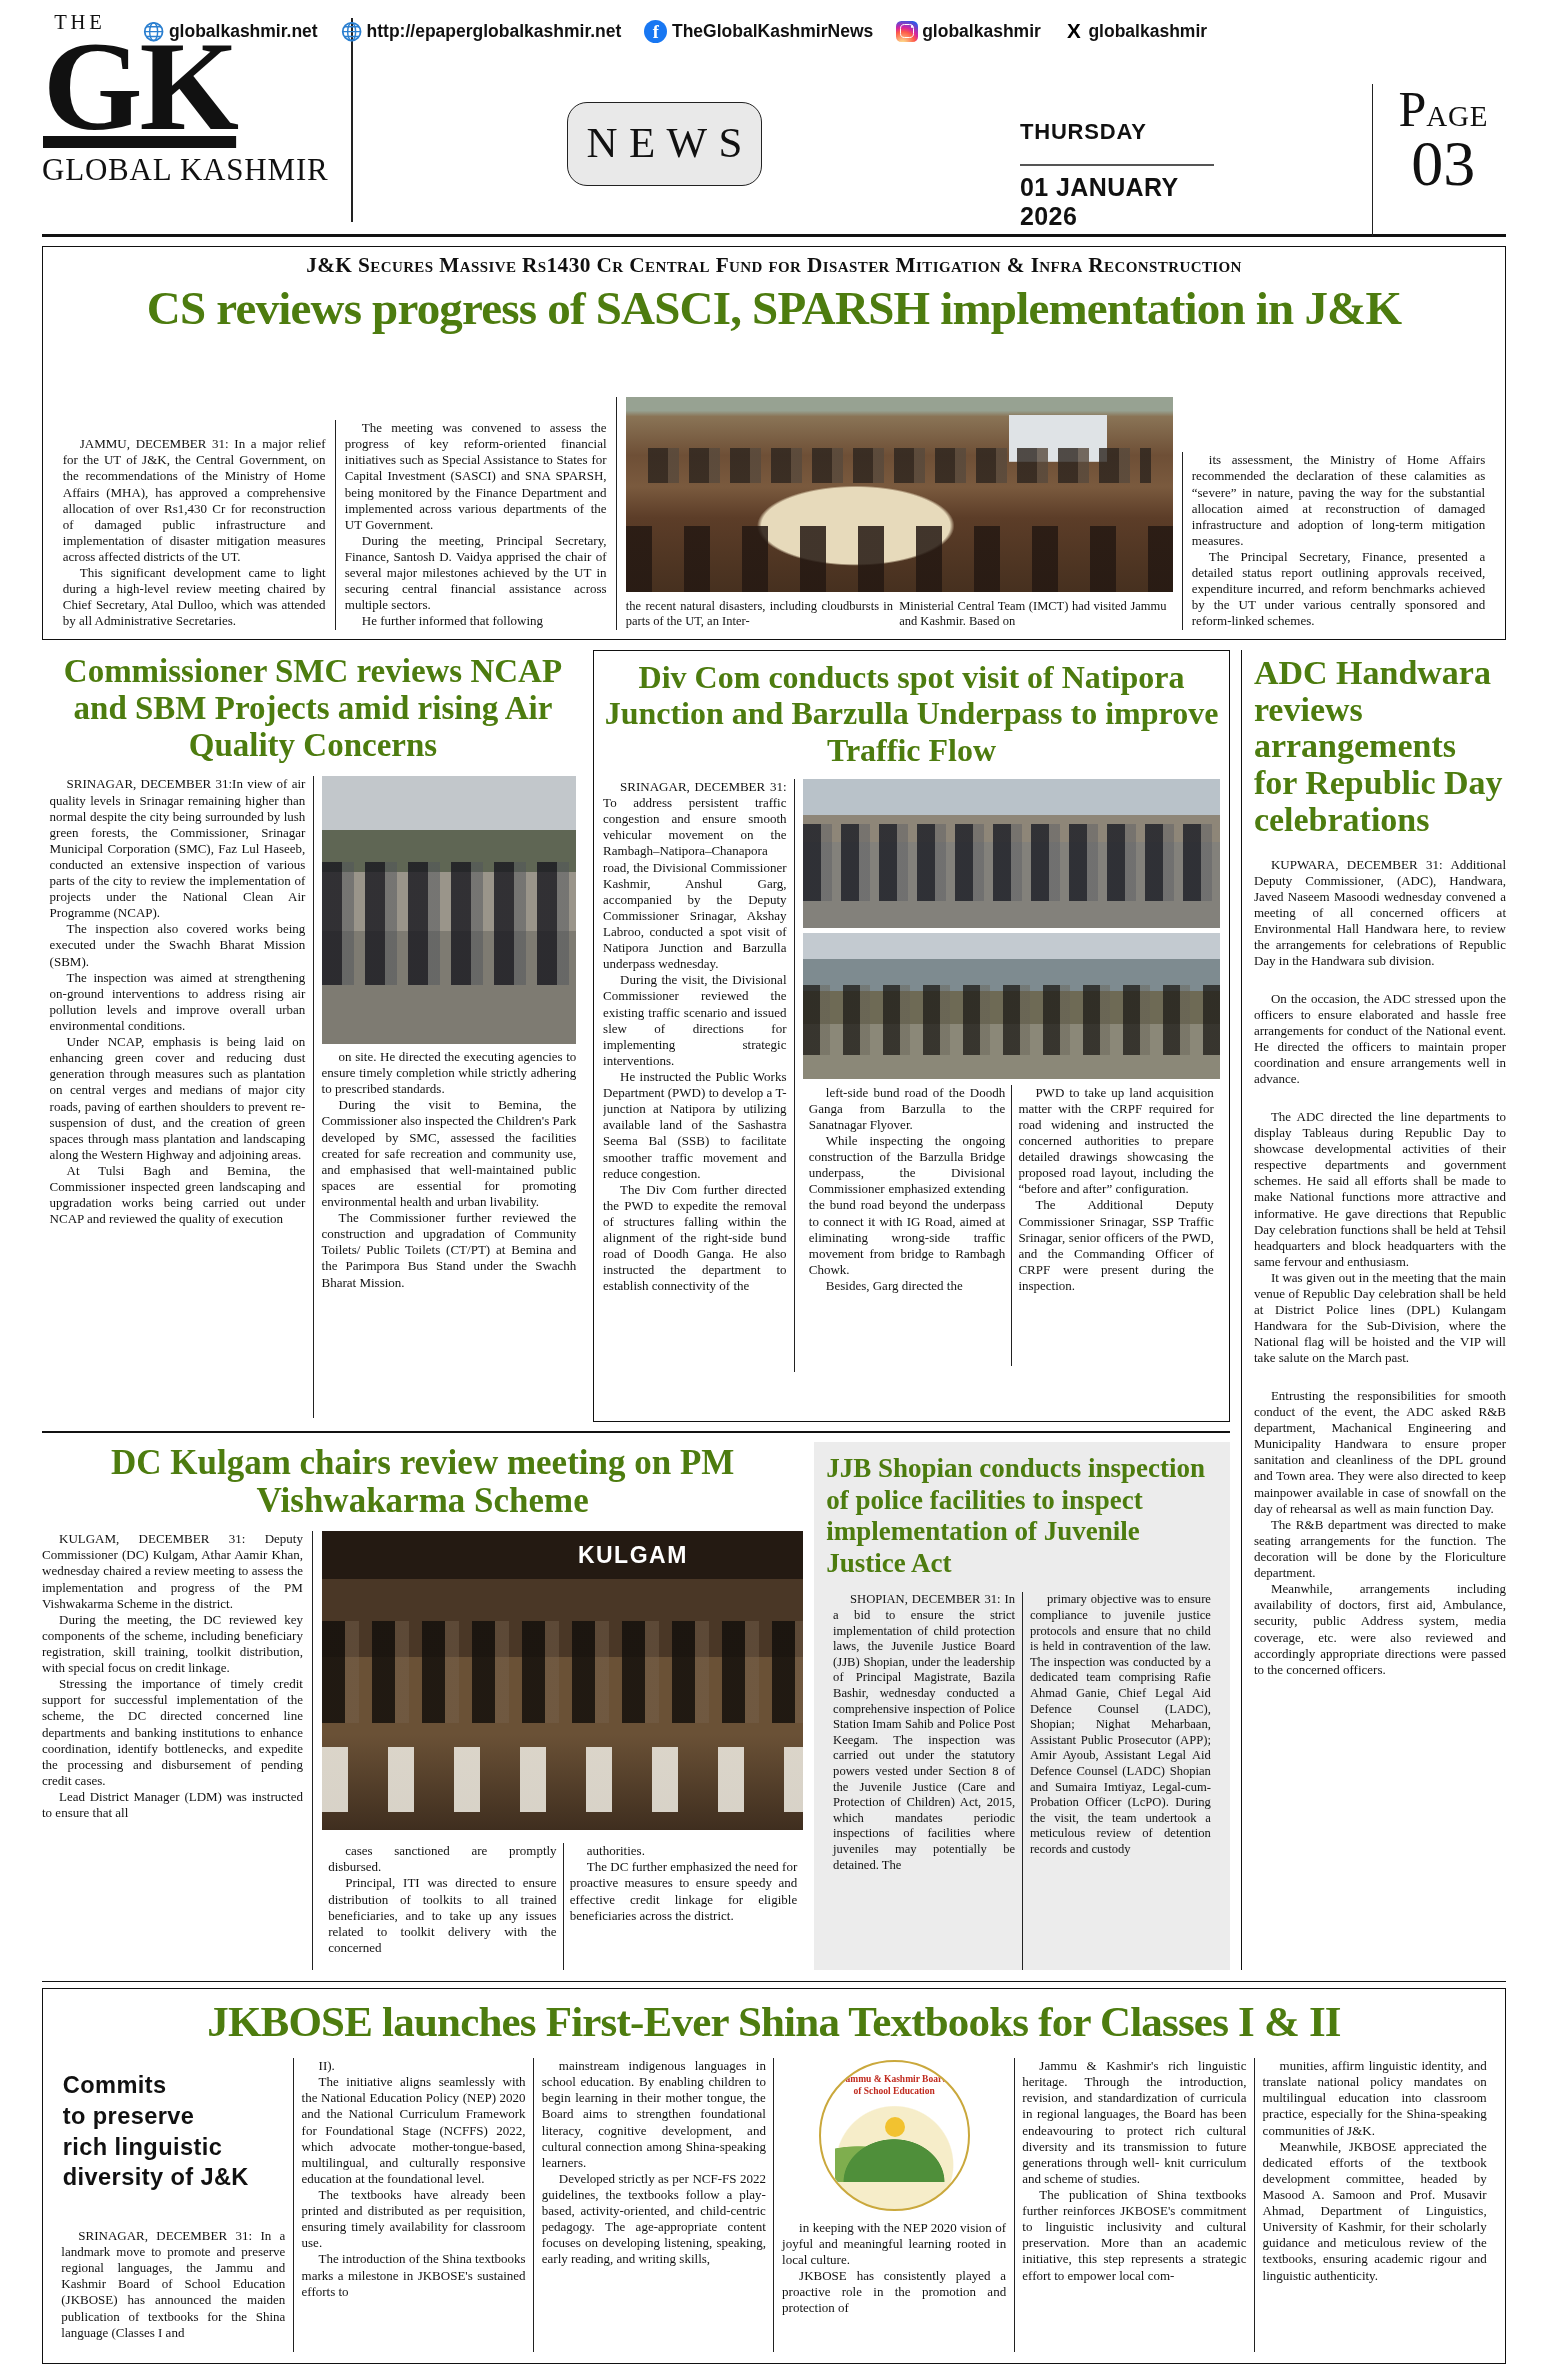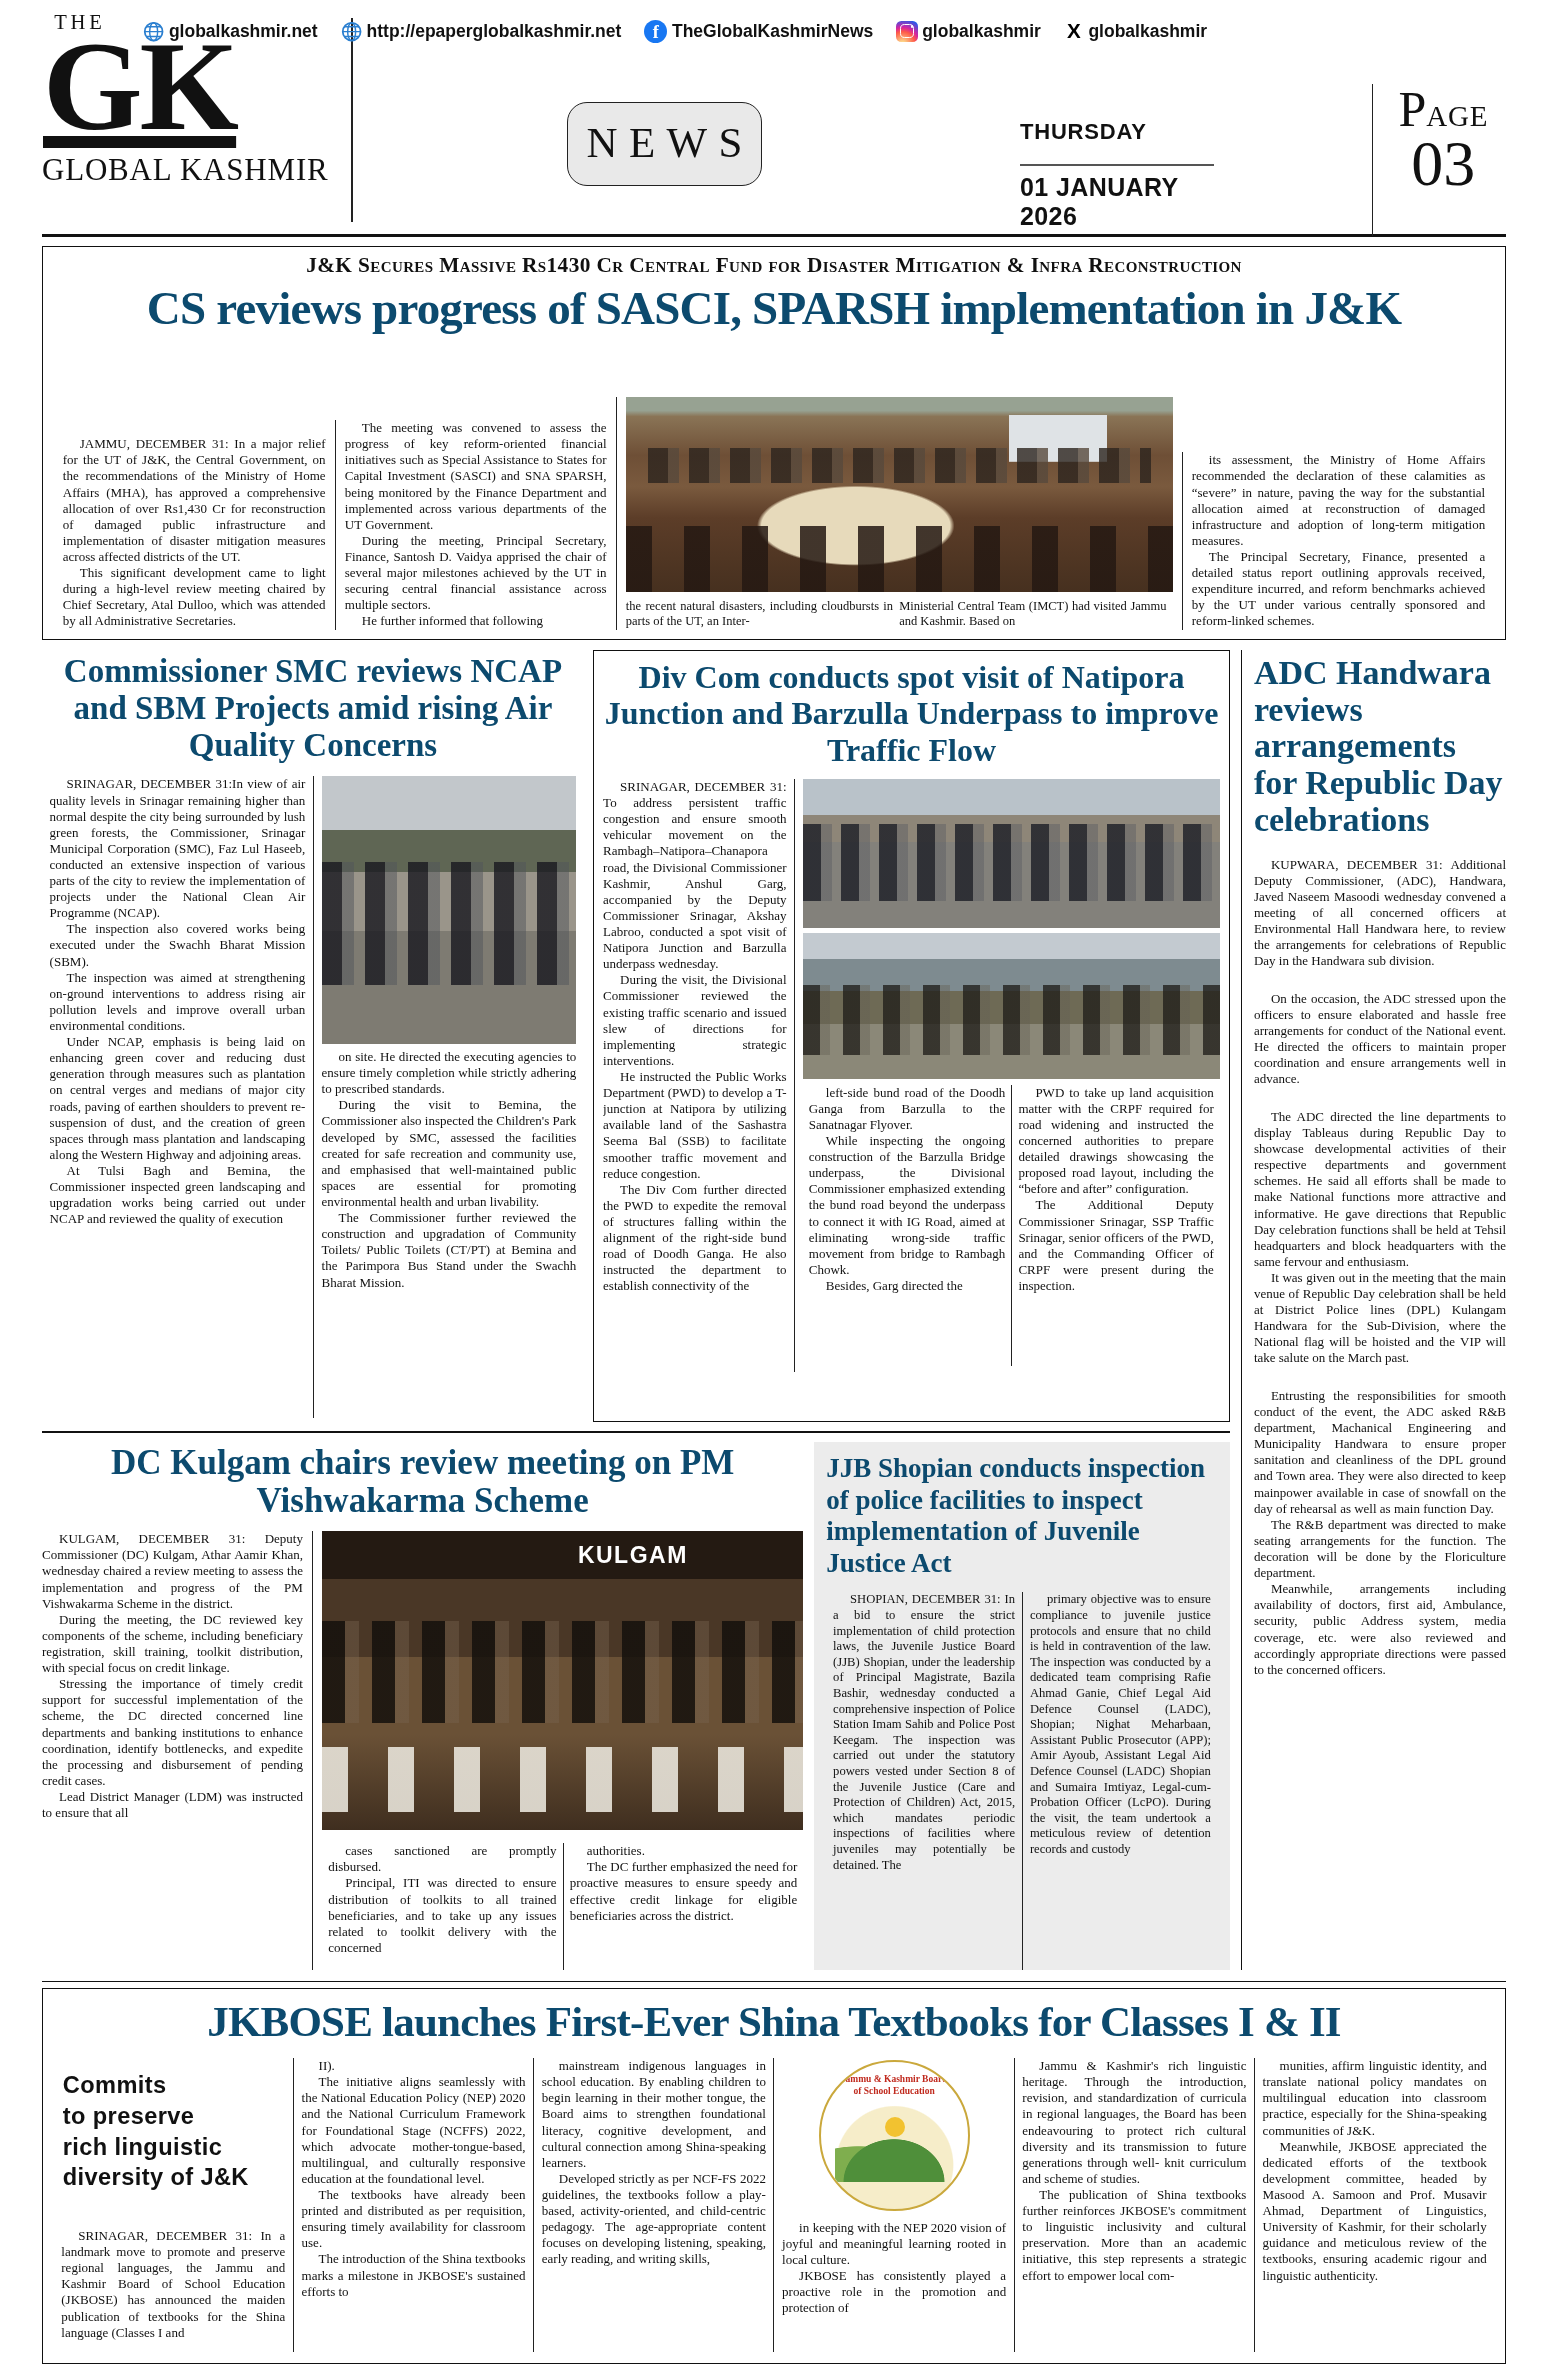--- a/index.html
+++ b/index.html
@@ -37,21 +37,21 @@
   .datev { font-size:25px; letter-spacing:0.4px; }
   .page-block { position:absolute; right:0; top:73px; width:134px; height:152px;
     border-left:1.5px solid #222; text-align:center; padding-left:7.6px; }
   .pword { font-size:50px; line-height:1; }
   .pword .small { font-size:29px; letter-spacing:0.8px; }
   .pnum { font-size:64px; line-height:.95; }
   .thick-rule { height:3px; background:#111; }
 
   
   p { font-size:13px; line-height:1.24; text-align:justify; text-indent:17px; margin:0; }
-  h1,h2 { font-family:"Liberation Serif",serif; color:#0c4a6e; }
+  h1,h2 { font-family:"Liberation Serif",serif; color:#4d7c0f; }
   .colrule > * + * { border-left:0.8px solid #222; }
 
   
   .lead-box { border:1.5px solid #111; margin-top:9.1px; padding:6.1px 10.7px 9.1px; }
   .kicker { text-align:center; font-weight:bold; font-variant:small-caps; font-size:21.3px; letter-spacing:0.4px; }
   .lead-headline { text-align:center; font-size:47px; font-weight:bold; letter-spacing:-0.8px; margin:3px 0 10.7px; }
   .lead-body { display:flex; height:284px; overflow:hidden;align-items:flex-end; }
   .lead-body .col { width:281px; padding:0 9.1px; }
   .lead-mid { width:566px; padding:0 9.1px; }
   .lead-body .col:last-child { flex:1; }

